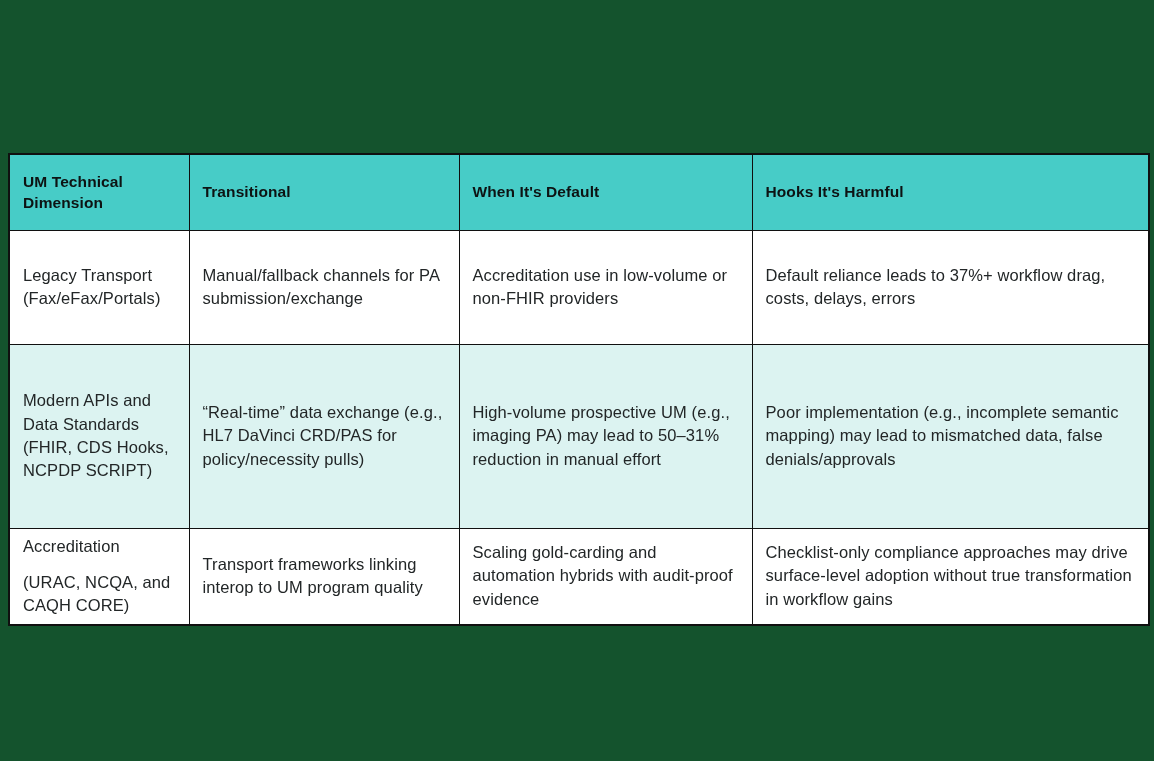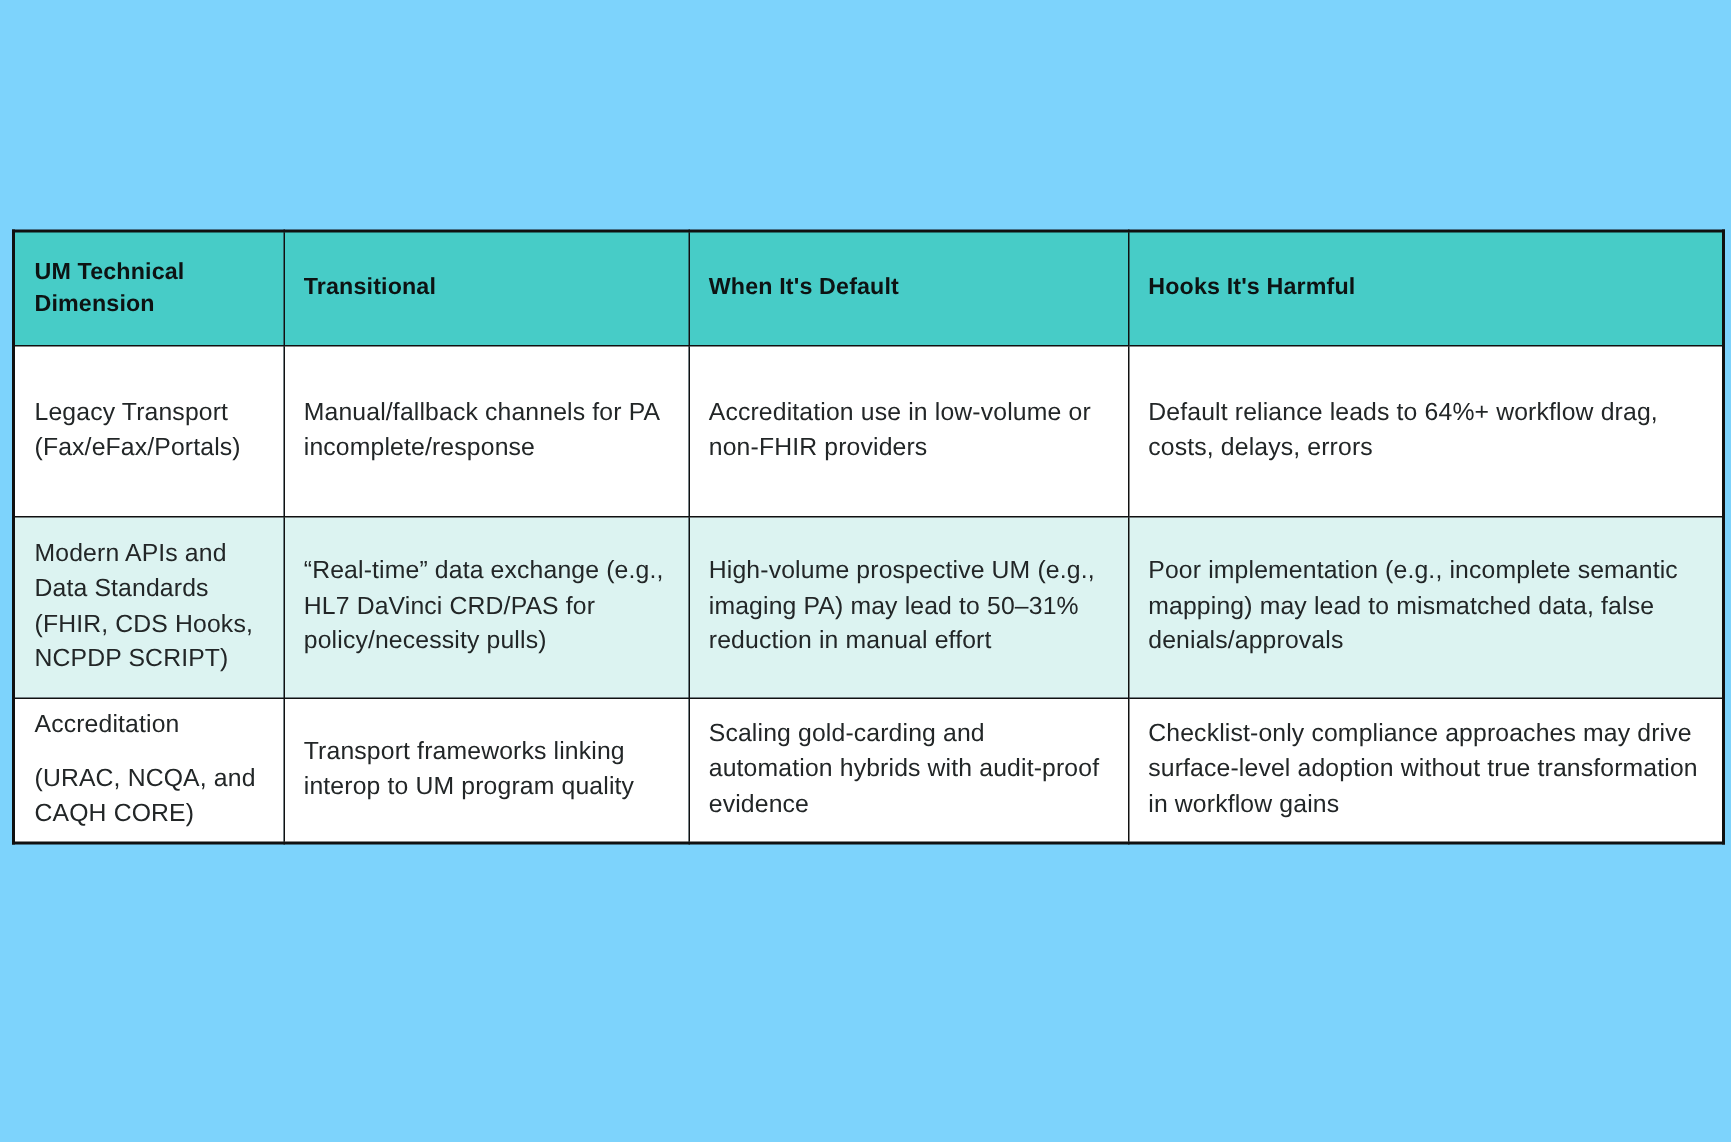--- a/index.html
+++ b/index.html
@@ -7,21 +7,21 @@
     padding: 0;
     background: #ffffff;
     width: 1154px;
     height: 761px;
     font-family: "Liberation Sans", sans-serif;
   }
   .canvas {
     position: relative;
     width: 1154px;
     height: 761px;
-    background: #7dd3fc;
+    background: #14532d;
     overflow: hidden;
   }
   .table-wrap {
     position: absolute;
     left: 8px;
     top: 153px;
   }
   table.um-table {
     border-collapse: collapse;
     table-layout: fixed;
@@ -51,21 +51,21 @@
     line-height: 1.42;
     letter-spacing: 0.1px;
     background: #ffffff;
     margin-top: 33px;
   }
   tr.row-alt td {
     background: #DCF3F1;
   }
   tr.row-header   { height: 76px; }
   tr.row-0        { height: 114px; }
-  tr.row-1        { height: 121px; }
+  tr.row-1        { height: 184px; }
   tr.row-2        { height: 88px; }
   td p, th p {
     margin: 0;
   }
   td p.para-gap {
     margin-top: 13px;
   }
 </style>
 </head>
 <body>
@@ -83,23 +83,23 @@
         <tr class="row-header">
           <th>UM Technical Dimension</th>
           <th>Transitional</th>
           <th>When It's Default</th>
           <th>Hooks It's Harmful</th>
         </tr>
       </thead>
       <tbody>
         <tr class="row-0">
           <td>Legacy Transport (Fax/eFax/Portals)</td>
-          <td>Manual/fallback channels for PA incomplete/response</td>
+          <td>Manual/fallback channels for PA submission/exchange</td>
           <td>Accreditation use in low-volume or non-FHIR providers</td>
-          <td>Default reliance leads to 64%+ workflow drag, costs, delays, errors</td>
+          <td>Default reliance leads to 37%+ workflow drag, costs, delays, errors</td>
         </tr>
         <tr class="row-1 row-alt">
           <td>Modern APIs and Data Standards (FHIR, CDS Hooks, NCPDP SCRIPT)</td>
           <td>“Real-time” data exchange (e.g., HL7 DaVinci CRD/PAS for policy/necessity pulls)</td>
           <td>High-volume prospective UM (e.g., imaging PA) may lead to 50–31% reduction in manual effort</td>
           <td>Poor implementation (e.g., incomplete semantic mapping) may lead to mismatched data, false denials/approvals</td>
         </tr>
         <tr class="row-2">
           <td>
             <p>Accreditation</p>

